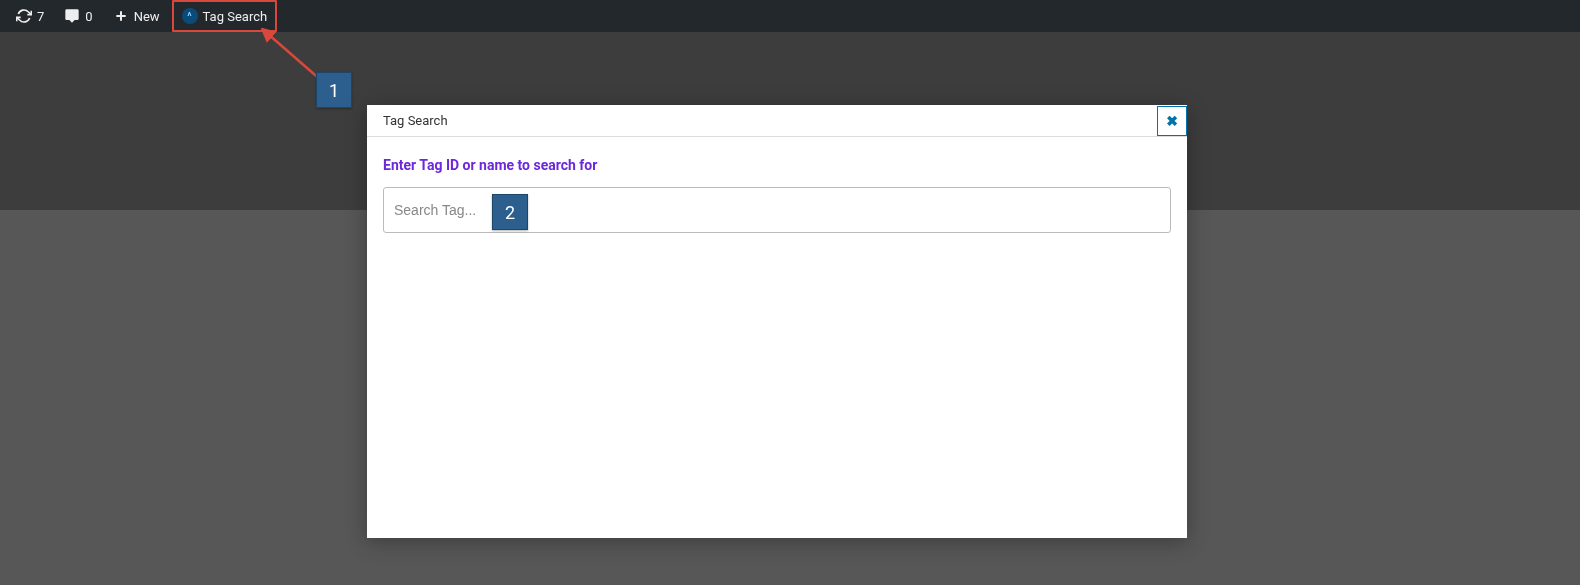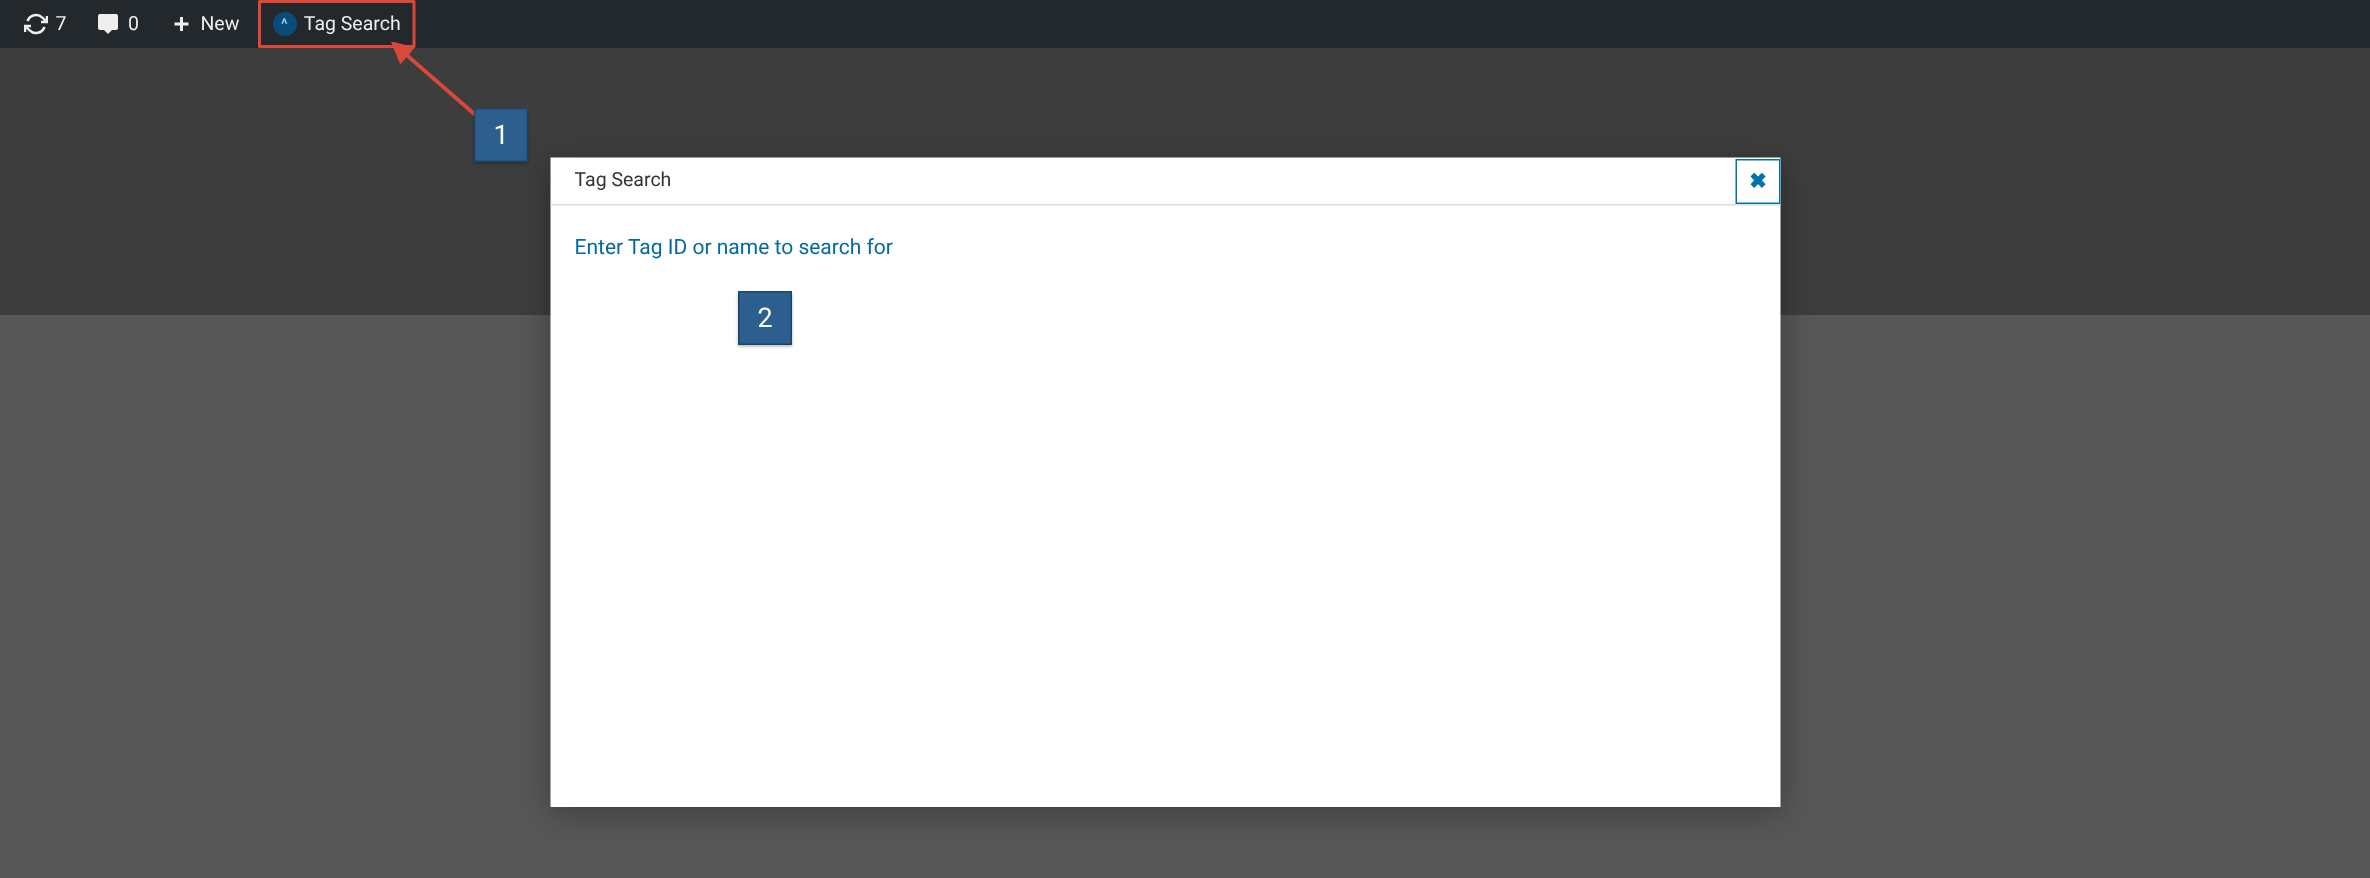--- a/index.html
+++ b/index.html
@@ -90,22 +90,23 @@
     display: flex;
     align-items: center;
     justify-content: center;
     cursor: pointer;
     font-size: 14px;
     font-weight: bold;
   }
   .modal-body { padding: 20px 16px; }
   .modal-label {
     font-size: 14px;
-    color: #0369a1;
+    color: #6d28d9;
     margin-bottom: 14px;
+    font-weight: bold;
   }
   .search-input {
     width: 100%;
     height: 46px;
     border: 1px solid #bbb;
     border-radius: 3px;
     padding: 0 10px;
     font-size: 14px;
     color: #333;
     outline: none;
@@ -174,18 +175,19 @@
 
 <div class="modal">
   <div class="modal-header">
     <span class="modal-title">Tag Search</span>
     <div class="modal-close">
       <span>✖</span>
     </div>
   </div>
   <div class="modal-body">
     <div class="modal-label">Enter Tag ID or name to search for</div>
+    <input type="text" class="search-input" placeholder="Search Tag..." style="">
   </div>
 </div>
 
 <div class="callout callout-2">
   <span>2</span>
 </div>
 
 </body></html>

